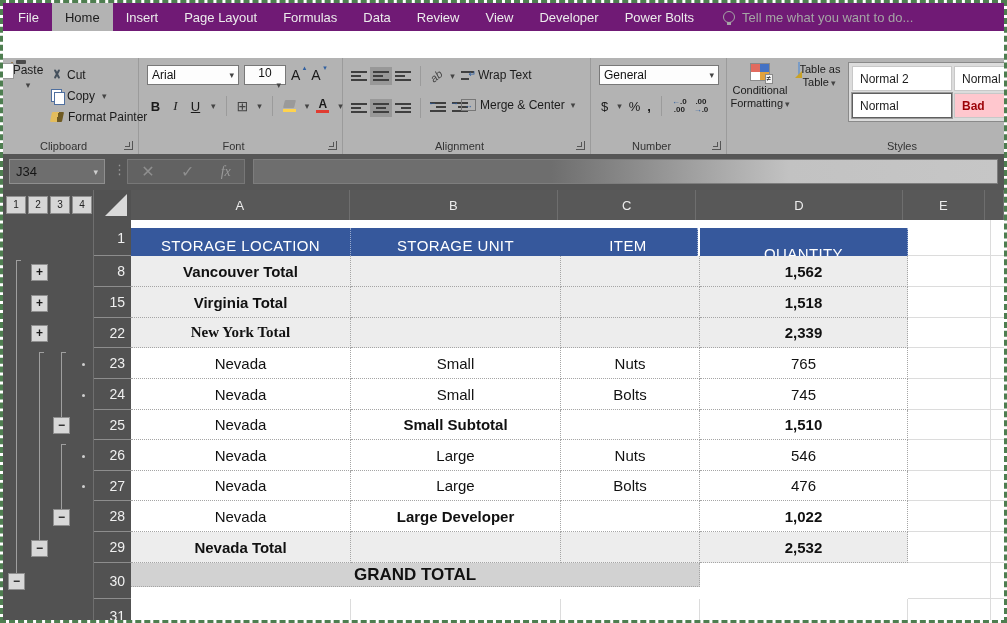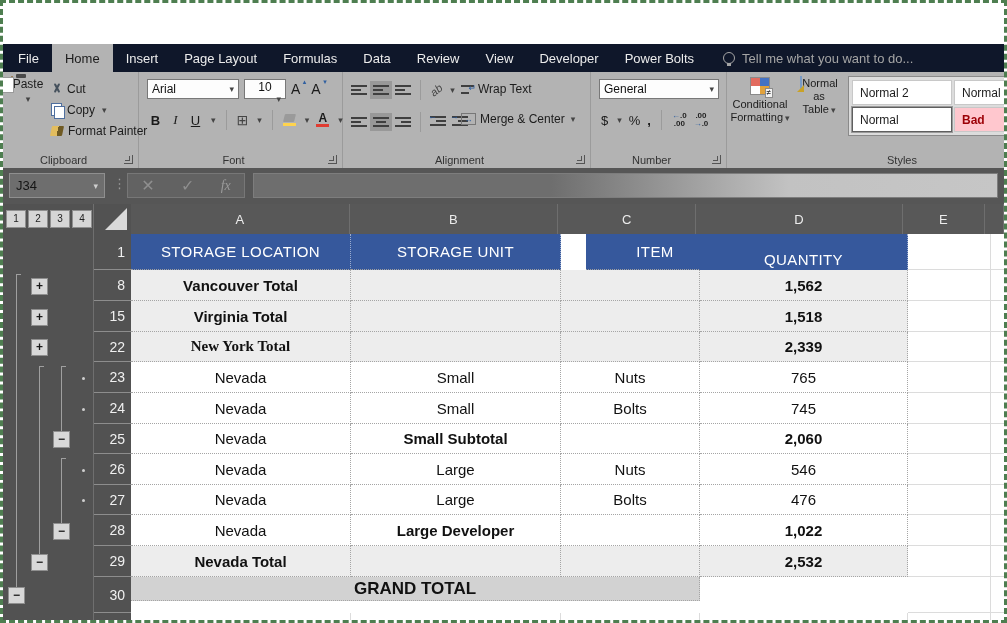--- a/index.html
+++ b/index.html
@@ -1,28 +1,28 @@
 <!DOCTYPE html>
 <html><head>
 <meta charset="utf-8">
 <style>
   html,body{margin:0;padding:0;background:#fff;font-family:"Liberation Sans",sans-serif;}
   .frame{position:relative;width:1007px;height:623px;box-sizing:border-box;border:3px dashed #4e7e50;background:#fff;overflow:hidden;}
 
   
-  .tabbar{display:flex;align-items:stretch;height:28px;background:#0f172a;padding-left:2px;margin-top:41px;}
+  .tabbar{display:flex;align-items:stretch;height:28px;background:#701a75;padding-left:2px;}
   .tabs{display:flex;align-items:stretch;}
   .tab{padding:0 13px;display:flex;align-items:center;font-size:13px;color:#ececec;cursor:default;white-space:nowrap;}
   .tab.active{background:#b3b3b3;color:#1c1c1c;}
   .tellme{display:flex;align-items:center;gap:7px;color:#a5a5a5;font-size:13px;margin-left:16px;white-space:nowrap;}
   .bulb{position:relative;width:10px;height:10px;border:1px solid #a5a5a5;border-radius:50%;display:inline-block;}
   .bulb::after{content:"";position:absolute;left:3px;top:10px;width:4px;height:3px;background:#a5a5a5;}
 
   
-  .ribbon{position:relative;height:96px;background:#b3b3b3;}
+  .ribbon{position:relative;height:96px;background:#b3b3b3;margin-top:27px;}
   .rgroup{position:absolute;top:0;bottom:0;border-right:1px solid #9b9b9b;box-sizing:border-box;}
   .glabel{position:absolute;bottom:2px;left:0;right:14px;text-align:center;font-size:11px;color:#333;}
   .launcher{position:absolute;right:5px;bottom:4px;width:8px;height:8px;border-right:1px solid #555;border-bottom:1px solid #555;}
   .launcher::before{content:"";position:absolute;right:2px;bottom:2px;width:4px;height:4px;border-right:1px solid #555;border-bottom:1px solid #555;}
   #g-clip{left:0;width:136px;}
   #g-font{left:136px;width:204px;}
   #g-align{left:340px;width:248px;}
   #g-num{left:588px;width:136px;}
   #g-styles{left:724px;width:360px;border-right:none;}
   .pastebtn{position:absolute;left:6px;top:5px;width:36px;height:74px;text-align:center;font-size:12px;color:#1c1c1c;}
@@ -98,21 +98,21 @@
   .corner{position:absolute;left:90px;top:0;width:38px;height:30px;background:#525252;border-left:1px solid #6f6f6f;box-sizing:border-box;}
   .corner::after{content:"";position:absolute;right:4px;bottom:4px;width:0;height:0;border-left:22px solid transparent;border-bottom:22px solid #d9d9d9;}
   .colheads{position:absolute;left:128px;top:0;right:0;height:30px;background:#585858;display:flex;}
   .ch{box-sizing:border-box;border-right:1px solid #6e6e6e;color:#ececec;font-size:13px;display:flex;align-items:center;justify-content:center;}
   .rowheads{position:absolute;left:90px;top:30px;width:38px;bottom:0;background:#525252;border-left:1px solid #6f6f6f;box-sizing:border-box;}
   .rownum{position:absolute;left:0;right:0;box-sizing:border-box;border-bottom:1px solid #8d8d8d;color:#f0f0f0;font-size:14px;text-align:right;padding-right:6px;display:flex;align-items:center;justify-content:flex-end;}
   .gridbody{position:absolute;left:128px;top:0;right:0;bottom:0;}
   .cell{position:absolute;box-sizing:border-box;display:flex;align-items:center;justify-content:center;font-size:15px;color:#111;overflow:hidden;white-space:nowrap;}
   .c-dot{border-right:1px dotted #a5a5a5;border-bottom:1px dotted #a5a5a5;}
   .c-solid{border-right:1px solid #dcdcdc;border-bottom:1px solid #dcdcdc;}
-  .c-hdr{border-right:1px dotted rgba(255,255,255,.5);border-bottom:1px dotted #9f9f9f;letter-spacing:.4px;}
+  .c-hdr{border-right:1px dotted rgba(255,255,255,.5);border-bottom:1px dotted #9f9f9f;letter-spacing:.4px;margin-top:8px;}
   .bold{font-weight:bold;}
   .big{font-size:17px;font-weight:bold;}
 </style>
 </head>
 <body>
 
 <div class="frame">
 
   <div class="tabbar">
     <div class="tabs">
@@ -262,21 +262,21 @@
             <i style="background:#4472c4;"></i>
             <i style="background:#fff;"></i>
             <i style="background:#e2a23c;"></i>
             <i class="cf-ne">≠</i>
           </span>
         <span>Conditional</span><br>
         <span>Formatting</span><span class="car">▾</span>
       </div>
       <div class="stybtn" style="left:66px;width:52px;">
         <span class="fat-ico"></span>
-        <span>Normal as</span><br>
+        <span>Table as</span><br>
         <span>Table</span><span class="car">▾</span>
       </div>
       <div class="gallery">
           <div class="gcell normal">Normal 2</div>
           <div class="gcell normal">Normal</div>
           <div class="gcell selected">Normal</div>
           <div class="gcell bad" style="background: rgb(255, 199, 206); color: rgb(156, 0, 6);">Bad</div>
         </div>
       <div class="glabel" style="left:100px;right:110px;">Styles</div>
     </div>
@@ -343,21 +343,21 @@
         <div class="rownum" style="top: 251px; height: 30px;">27</div>
         <div class="rownum" style="top: 281px; height: 31px;">28</div>
         <div class="rownum" style="top: 312px; height: 31px;">29</div>
         <div class="rownum" style="top: 343px; height: 36px;">30</div>
         <div class="rownum" style="top: 379px; height: 35px;">31</div>
         <div class="rownum" style="top: 414px; height: 30px;">32</div>
       </div>
     <div class="gridbody">
         <div class="cell c-hdr" style="left: 0px; top: 30px; width: 220px; height: 36px; background: rgb(54, 88, 156); color: rgb(255, 255, 255);">STORAGE LOCATION</div>
         <div class="cell c-hdr" style="left: 220px; top: 30px; width: 210px; height: 36px; background: rgb(54, 88, 156); color: rgb(255, 255, 255);">STORAGE UNIT</div>
-        <div class="cell c-hdr" style="left: 455px; top: 30px; width: 139px; height: 36px; background: rgb(54, 88, 156); color: rgb(255, 255, 255);">ITEM</div>
+        <div class="cell c-hdr" style="left: 428px; top: 30px; width: 139px; height: 36px; background: rgb(54, 88, 156); color: rgb(255, 255, 255);">ITEM</div>
         <div class="cell c-hdr" style="left: 569px; top: 30px; width: 208px; height: 52px; background: rgb(54, 88, 156); color: rgb(255, 255, 255);">QUANTITY</div>
         <div class="cell c-solid" style="left: 777px; top: 30px; width: 83px; height: 36px;"></div>
         <div class="cell c-solid" style="left: 860px; top: 30px; width: 19px; height: 36px;"></div>
         <div class="cell c-dot bold" style="left: 0px; top: 66px; width: 220px; height: 31px; background: rgb(237, 237, 237);">Vancouver Total</div>
         <div class="cell c-dot" style="left: 220px; top: 66px; width: 210px; height: 31px; background: rgb(237, 237, 237);"></div>
         <div class="cell c-dot" style="left: 430px; top: 66px; width: 139px; height: 31px; background: rgb(237, 237, 237);"></div>
         <div class="cell c-dot bold" style="left: 569px; top: 66px; width: 208px; height: 31px; background: rgb(237, 237, 237);">1,562</div>
         <div class="cell c-solid" style="left: 777px; top: 66px; width: 83px; height: 31px;"></div>
         <div class="cell c-solid" style="left: 860px; top: 66px; width: 19px; height: 31px;"></div>
         <div class="cell c-dot bold" style="left: 0px; top: 97px; width: 220px; height: 31px; background: rgb(237, 237, 237);">Virginia Total</div>
@@ -380,21 +380,21 @@
         <div class="cell c-solid" style="left: 860px; top: 158px; width: 19px; height: 31px;"></div>
         <div class="cell c-dot" style="left: 0px; top: 189px; width: 220px; height: 31px;">Nevada</div>
         <div class="cell c-dot" style="left: 220px; top: 189px; width: 210px; height: 31px;">Small</div>
         <div class="cell c-dot" style="left: 430px; top: 189px; width: 139px; height: 31px;">Bolts</div>
         <div class="cell c-dot" style="left: 569px; top: 189px; width: 208px; height: 31px;">745</div>
         <div class="cell c-solid" style="left: 777px; top: 189px; width: 83px; height: 31px;"></div>
         <div class="cell c-solid" style="left: 860px; top: 189px; width: 19px; height: 31px;"></div>
         <div class="cell c-dot" style="left: 0px; top: 220px; width: 220px; height: 30px;">Nevada</div>
         <div class="cell c-dot bold" style="left: 220px; top: 220px; width: 210px; height: 30px;">Small Subtotal</div>
         <div class="cell c-dot" style="left: 430px; top: 220px; width: 139px; height: 30px;"></div>
-        <div class="cell c-dot bold" style="left: 569px; top: 220px; width: 208px; height: 30px;">2,060</div>
+        <div class="cell c-dot bold" style="left: 569px; top: 220px; width: 208px; height: 30px;">1,510</div>
         <div class="cell c-solid" style="left: 777px; top: 220px; width: 83px; height: 30px;"></div>
         <div class="cell c-solid" style="left: 860px; top: 220px; width: 19px; height: 30px;"></div>
         <div class="cell c-dot" style="left: 0px; top: 250px; width: 220px; height: 31px;">Nevada</div>
         <div class="cell c-dot" style="left: 220px; top: 250px; width: 210px; height: 31px;">Large</div>
         <div class="cell c-dot" style="left: 430px; top: 250px; width: 139px; height: 31px;">Nuts</div>
         <div class="cell c-dot" style="left: 569px; top: 250px; width: 208px; height: 31px;">546</div>
         <div class="cell c-solid" style="left: 777px; top: 250px; width: 83px; height: 31px;"></div>
         <div class="cell c-solid" style="left: 860px; top: 250px; width: 19px; height: 31px;"></div>
         <div class="cell c-dot" style="left: 0px; top: 281px; width: 220px; height: 30px;">Nevada</div>
         <div class="cell c-dot" style="left: 220px; top: 281px; width: 210px; height: 30px;">Large</div>

